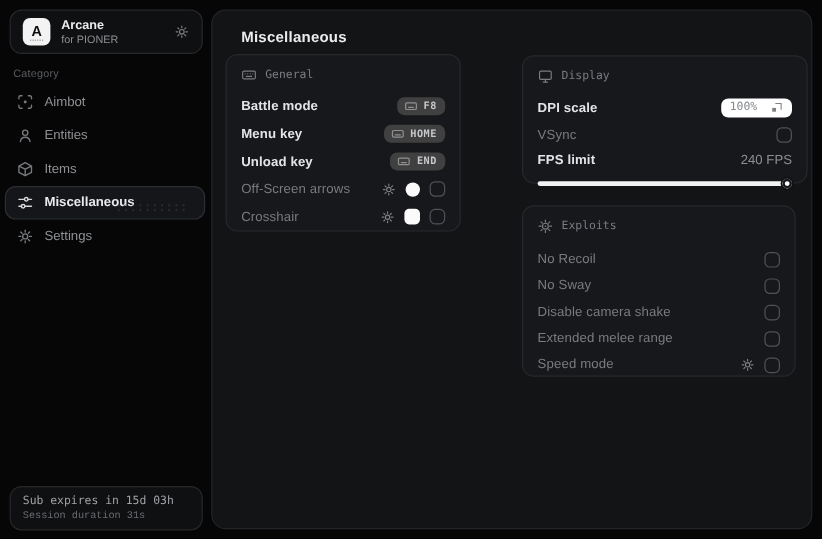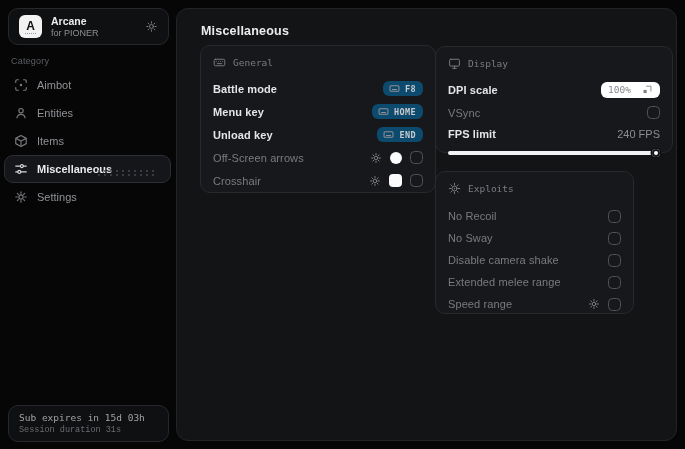--- a/index.html
+++ b/index.html
@@ -40,35 +40,35 @@
   .sb-footer .l2{font-family:Liberation Mono, monospace;font-size:8.5px;color:#6a6c70;line-height:11px;}
 
   
   .main{position:absolute;left:176px;top:8px;width:501px;height:433px;background:#131416;
         border:1px solid #222428;border-radius:12px;box-sizing:border-box;}
   .page-title{position:absolute;left:24px;top:15px;margin:0;font-size:12.5px;
         font-weight:700;color:#ebecee;letter-spacing:.2px;}
 
   .card{position:absolute;background:#17181b;border:1px solid #27292d;border-radius:10px;
         box-sizing:border-box;padding:9px 12px;}
-  .card-general{left:23px;top:36px;width:236px;height:148px;}
+  .card-general{left:11px;top:36px;width:196px;height:148px;}
   .card-display{left:258px;top:37px;width:238px;height:107px;}
-  .card-exploits{left:258px;top:162px;width:199px;height:143px;}
+  .card-exploits{left:258px;top:162px;width:228px;height:143px;}
 
   .group-hd{display:flex;align-items:center;gap:7px;height:14px;margin-bottom:8px;
             font-family:"DejaVu Sans Mono",monospace;font-size:9.5px;color:#797c80;}
   .group-hd .icon{color:#797c80}
 
   .row{display:flex;align-items:center;justify-content:space-between;height:23px;}
   .row-sm{height:22px;}
   .lbl{font-size:11px;color:#e4e5e7;font-weight:600;letter-spacing:.1px;}
   .lbl.dim{color:#797b7f;font-weight:400;}
   .controls{display:flex;align-items:center;gap:8px;}
 
-  .keybadge{display:flex;align-items:center;gap:5px;background:#0c4a6e;border-radius:6px;
+  .keybadge{display:flex;align-items:center;gap:5px;background:#404040;border-radius:6px;
             padding:2px 7px 2px 6px;}
   .keybadge .icon{color:#8e9094}
   .keybadge .key{font-family:"DejaVu Sans Mono",monospace;font-size:8.5px;font-weight:700;
             color:#c7c9cc;letter-spacing:.4px;}
 
   .checkbox{width:13px;height:13px;border:1.5px solid #4f5257;border-radius:4.5px;
             background:transparent;box-sizing:border-box;}
   .swatch-sq{width:13px;height:13px;background:#fbfbfb;border-radius:4px;}
   .swatch-ci{width:12px;height:12px;background:#fbfbfb;border-radius:50%;}
 
@@ -306,21 +306,21 @@
       </div>
       <div class="row row-sm">
         <span class="lbl dim">Disable camera shake</span>
         <span class="checkbox"></span>
       </div>
       <div class="row row-sm">
         <span class="lbl dim">Extended melee range</span>
         <span class="checkbox"></span>
       </div>
       <div class="row row-sm">
-        <span class="lbl dim">Speed range</span>
+        <span class="lbl dim">Speed mode</span>
         <span class="controls">
           <span class="icon">
             <svg width="12" height="12" viewBox="0 0 16 16" fill="none" stroke="currentColor" stroke-width="1.3" stroke-linecap="round">
               <circle cx="8" cy="8" r="2.4"></circle>
               <path d="M8 2v1.8M8 12.2V14M2 8h1.8M12.2 8H14M3.8 3.8l1.2 1.2M11 11l1.2 1.2M12.2 3.8L11 5M5 11l-1.2 1.2"></path>
             </svg>
           </span>
           <span class="checkbox"></span>
         </span>
       </div>

